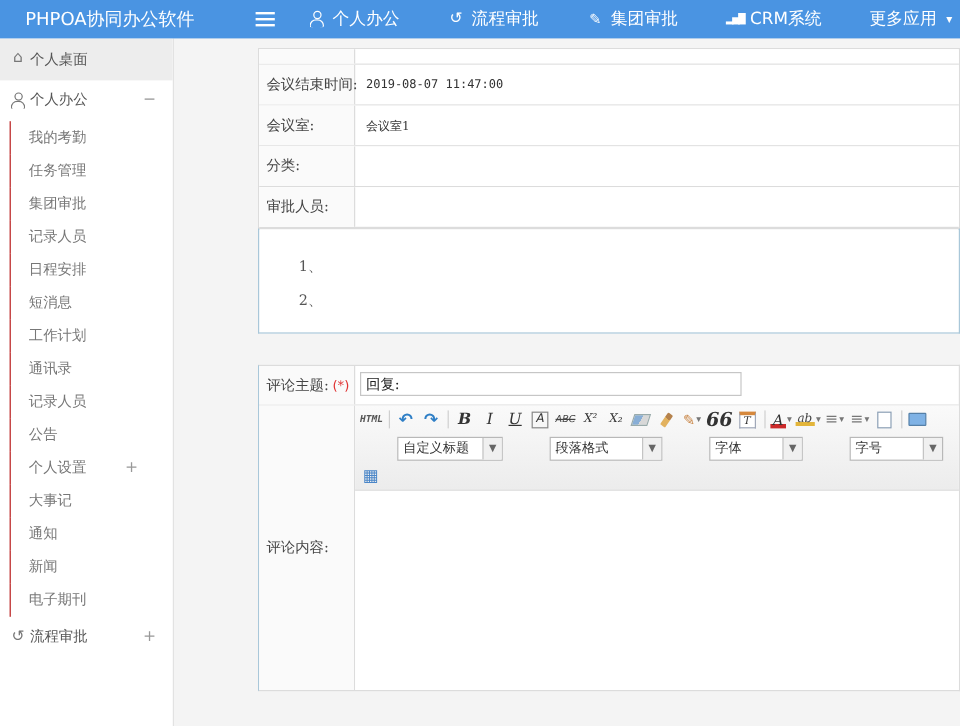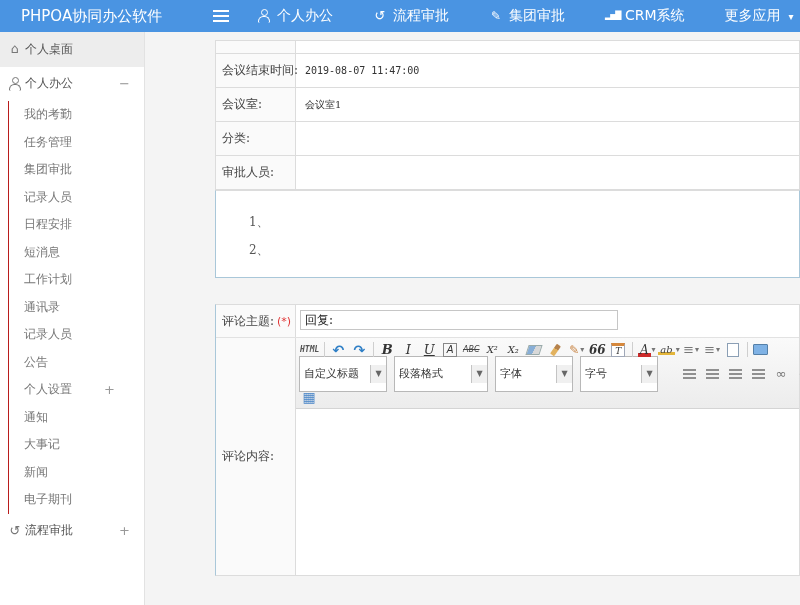--- a/index.html
+++ b/index.html
@@ -68,34 +68,34 @@
   .tb-blue .tb-glyph{color:#2f7fc6;font-weight:bold;font-size:14px;}
   .tb-b .tb-glyph{font-family:"DejaVu Serif",serif;font-weight:bold;font-size:13px;}
   .tb-i .tb-glyph{font-family:"DejaVu Serif",serif;font-style:italic;font-size:13px;}
   .tb-u .tb-glyph{font-family:"DejaVu Serif",serif;font-size:13px;text-decoration:underline;}
   .tb-boxa .tb-glyph{border:1px solid #888;font-size:10px;width:12px;height:12px;line-height:12px;}
   .tb-strike .tb-glyph{font-size:8px;text-decoration:line-through;color:#444;}
   .tb-sup .tb-glyph,.tb-sub .tb-glyph{font-size:10px;font-family:"DejaVu Serif",serif;}
   .tb-eraser .tb-glyph{width:12px;height:8px;background:linear-gradient(105deg,#88aed6 50%,#d8d8d8 50%);border:1px solid #9aa;transform:skewX(-18deg);}
   .tb-broom .tb-glyph{width:5px;height:12px;background:linear-gradient(#b5824c 40%,#e2b25f 40%);border-radius:1px;transform:rotate(35deg);}
   .tb-paint .tb-glyph{color:#c7813f;font-size:12px;}
-  .tb-quote .tb-glyph{font-family:"DejaVu Serif",serif;font-weight:bold;font-style:italic;font-size:12px;}
+  .tb-quote .tb-glyph{font-family:"DejaVu Serif",serif;font-weight:bold;font-style:italic;font-size:16px;}
   .tb-pastet .tb-glyph{border:1px solid #a0a8b8;border-top:3px solid #d6883c;font-size:9px;height:10px;line-height:10px;padding:0 3px;background:#fff;font-family:"DejaVu Serif",serif;}
   .tb-fore .tb-glyph{font-family:"DejaVu Serif",serif;font-size:12px;padding:0 2px;background:linear-gradient(transparent 72%,#cc2a2a 72%);}
   .tb-hilite .tb-glyph{font-family:"DejaVu Serif",serif;font-size:10px;padding:0 2px;background:linear-gradient(transparent 72%,#e3b53a 72%);color:#444;}
   .tb-list .tb-glyph{color:#777;font-size:13px;}
   .tb-doc .tb-glyph{width:10px;height:12px;background:#fff;border:1px solid #8b9fb5;}
   .tb-screen .tb-glyph{width:13px;height:9px;background:#7fb2e5;border:1px solid #5580a8;border-radius:1px;}
   .tb-align .tb-glyph{width:13px;height:10px;background:repeating-linear-gradient(to bottom,#909090 0 2px,transparent 2px 4px);}
   .tb-link .tb-glyph{color:#777;font-size:13px;}
   .tb-unlink::after{content:"×";position:absolute;right:0;bottom:1px;color:#c23b3b;font-size:8px;}
   .tb-table .tb-glyph{color:#4a86c8;font-size:14px;}
 
   .sel-group{display:flex;align-items:center;}
-  .tb-select{height:36px;box-sizing:border-box;border:1px solid #b8b8b8;background:#fff;display:inline-flex;align-items:center;justify-content:space-between;margin-right:7px;cursor:pointer;}
+  .tb-select{height:20px;box-sizing:border-box;border:1px solid #b8b8b8;background:#fff;display:inline-flex;align-items:center;justify-content:space-between;margin-right:7px;cursor:pointer;margin-left:32px;}
   .tb-select:nth-of-type(1){width:88px;}
   .tb-select:nth-of-type(2){width:94px;}
   .tb-select:nth-of-type(3){width:78px;}
   .tb-select:nth-of-type(4){width:78px;}
   .tb-select .sel-label{font-family:"DejaVu Serif","Liberation Serif",serif;font-size:11px;color:#333;padding-left:4px;white-space:nowrap;overflow:hidden;}
   .tb-select .sel-arrow{width:15px;height:18px;border-left:1px solid #c4c4c4;background:#f0f0f0;display:flex;align-items:center;justify-content:center;font-size:8px;color:#666;flex:0 0 15px;}
   .icon-group{display:flex;align-items:center;margin-left:14px;gap:2px;}
 
   .edit-area{flex:1;background:#fff;cursor:text;}
 </style>
@@ -199,26 +199,26 @@
       <span>公告</span>
       <span class="toggle"></span>
     </div>
       <div class="side-item sub">
 
       <span>个人设置</span>
       <span class="toggle">+</span>
     </div>
       <div class="side-item sub">
 
+      <span>大事记</span>
+      <span class="toggle"></span>
+    </div>
+      <div class="side-item sub">
+
       <span>通知</span>
-      <span class="toggle"></span>
-    </div>
-      <div class="side-item sub">
-
-      <span>大事记</span>
       <span class="toggle"></span>
     </div>
       <div class="side-item sub">
 
       <span>新闻</span>
       <span class="toggle"></span>
     </div>
       <div class="side-item sub">
 
       <span>电子期刊</span>

